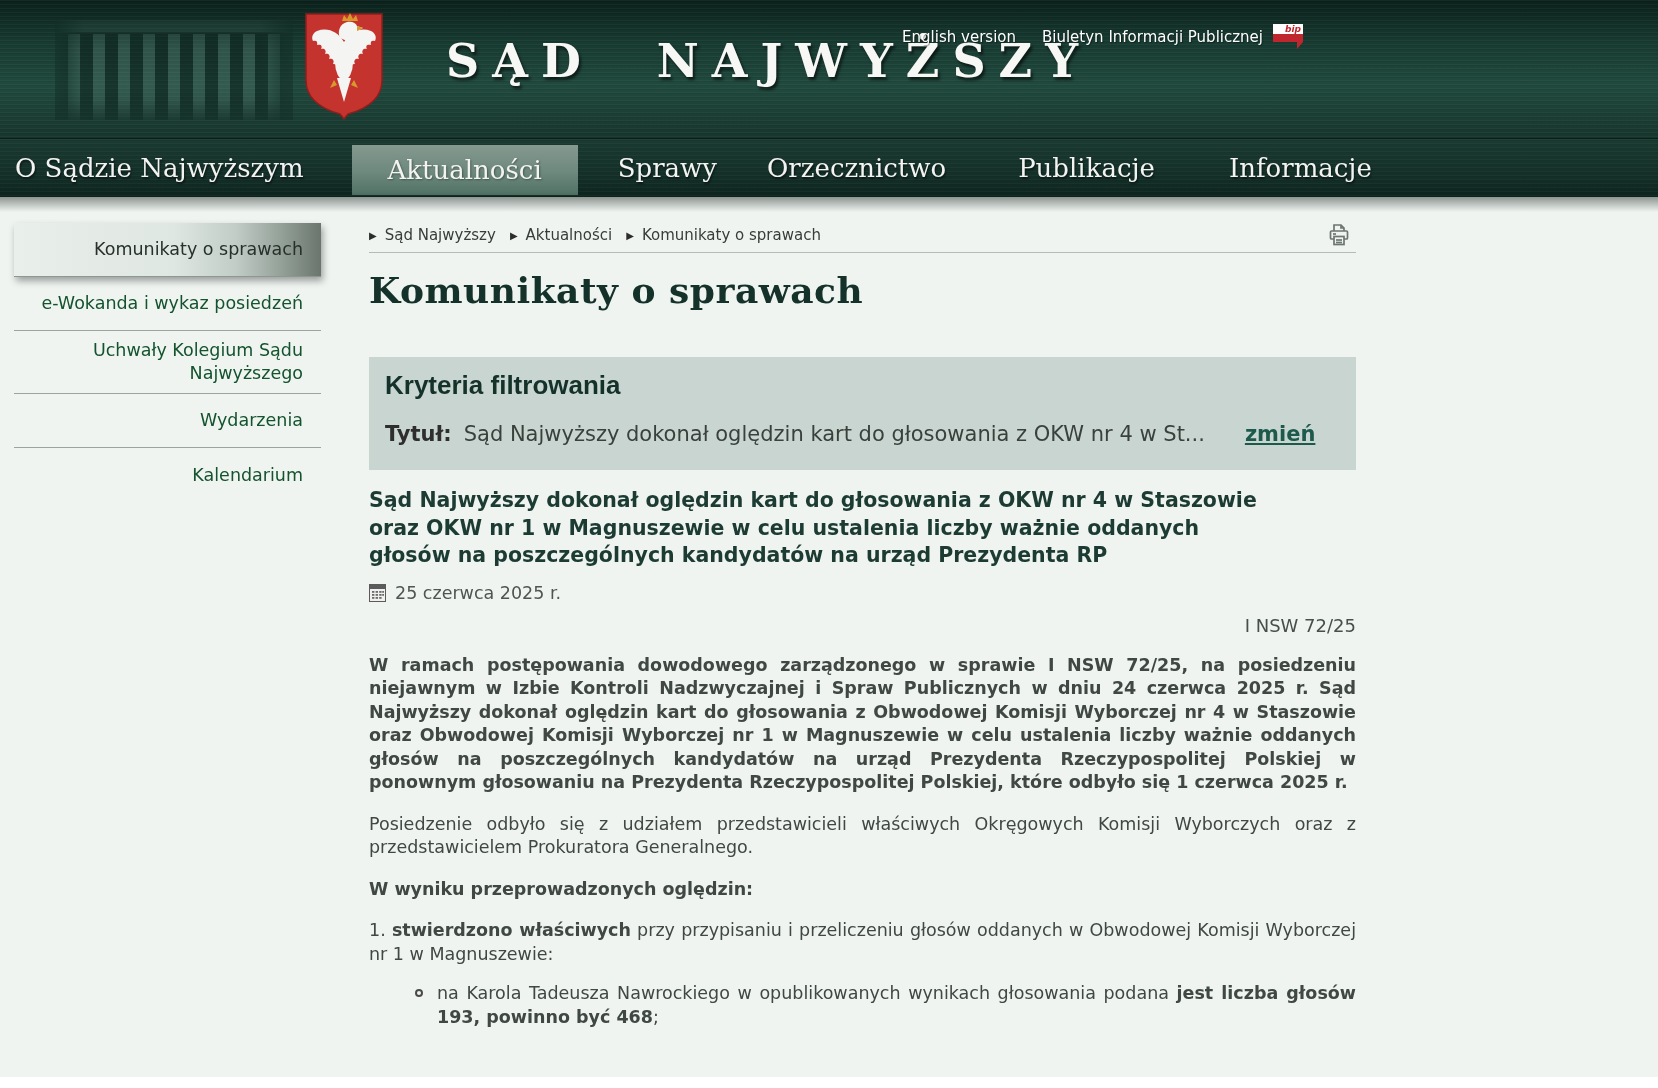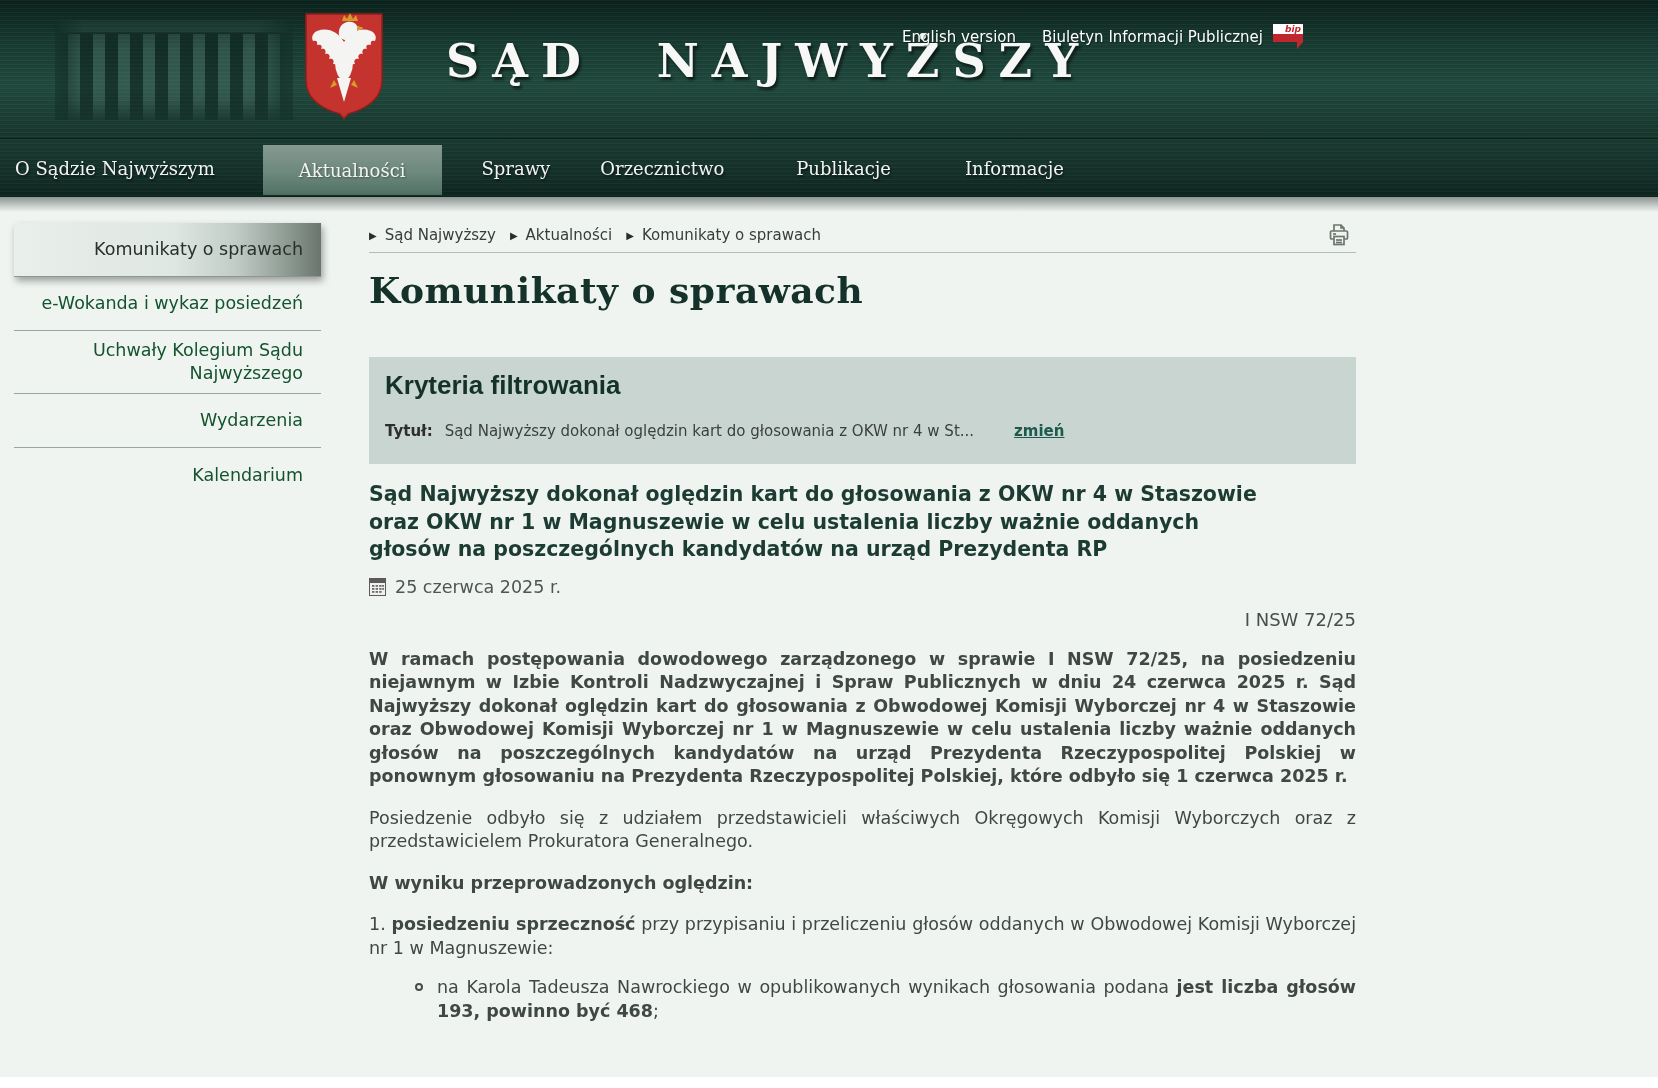--- a/index.html
+++ b/index.html
@@ -43,21 +43,21 @@
   .bip-badge { width:30px; height:25px; margin-left:-16px; cursor:pointer; }
 
   
   .nav {
     position:absolute; left:0; top:138px; width:1658px; height:59px;
     background:
       repeating-linear-gradient(180deg, rgba(255,255,255,0.03) 0 1px, rgba(0,0,0,0.05) 1px 2px, rgba(0,0,0,0) 2px 4px),
       linear-gradient(180deg,#1a3b32 0%, #132e27 70%, #0d241e 100%);
     border-top:1px solid #0a1d18;
     display:flex; align-items:stretch; padding-left:15px;
-    font-family:"DejaVu Serif", serif; font-size:18px; color:#f3f4f2;
+    font-family:"DejaVu Serif", serif; font-size:26px; color:#f3f4f2;
   }
   .nav-item { display:flex; align-items:center; padding:0 12px; cursor:pointer; white-space:nowrap;
               text-shadow:1px 2px 2px rgba(0,0,0,.5); }
   .nav-item:nth-child(1){ padding-left:0; }
   .nav-item:nth-child(2){ margin-left:36px; padding:0 36px; }
   .nav-item:nth-child(3){ margin-left:28px; }
   .nav-item:nth-child(4){ margin-left:26px; }
   .nav-item:nth-child(5){ margin-left:48px;text-align:center; }
   .nav-item:nth-child(6){ margin-left:50px; }
   .nav-item.active {
@@ -93,21 +93,21 @@
   .print-btn { position:absolute; right:4px; top:0px; width:26px; height:26px; cursor:pointer; }
   .rule { border:none; border-top:1px solid #b3bcb7; margin-top:4px; }
 
   h1.page-title {
     margin-top:16px; font-family:"DejaVu Serif", serif; font-size:36px; font-weight:bold;
     color:#14312a; letter-spacing:0.5px;
   }
 
   .filter-box { margin-top:46px; background:#c9d5d0; padding:13px 18px 24px 16px; }
   .filter-title { font-family:Liberation Sans, sans-serif; font-size:26px; font-weight:bold; color:#14312a; }
-  .filter-row { display:flex; align-items:baseline; margin-top:21px; font-size:15px; color:#3a413d; }
+  .filter-row { display:flex; align-items:baseline; margin-top:21px; font-size:21px; color:#3a413d; }
   .filter-label { font-weight:bold; color:#2e2e2e; margin-right:12px; }
   .filter-change { margin-left:40px; color:#1e5a4b; text-decoration:underline; font-weight:bold; cursor:pointer; }
 
   .article-title {
     margin-top:17px; max-width:910px;
     font-size:20.5px; font-weight:bold; line-height:27.5px; color:#1c3b32;
   }
   .date-row { display:flex; align-items:center; gap:9px; margin-top:13px; color:#4f5550; font-size:17.5px; }
   .case-number { text-align:right; margin-top:12px; font-size:18px; color:#474f4a; }
 
@@ -230,21 +230,21 @@
       </svg>
       <span>25 czerwca 2025 r.</span>
     </div>
 
     <div class="case-number">I NSW 72/25</div>
 
     <div class="body-text" id="article-body">
         <p><b>W ramach postępowania dowodowego zarządzonego w sprawie I NSW 72/25, na posiedzeniu niejawnym w Izbie Kontroli Nadzwyczajnej i Spraw Publicznych w dniu 24 czerwca 2025 r. Sąd Najwyższy dokonał oględzin kart do głosowania z Obwodowej Komisji Wyborczej nr 4 w Staszowie oraz Obwodowej Komisji Wyborczej nr 1 w Magnuszewie w celu ustalenia liczby ważnie oddanych głosów na poszczególnych kandydatów na urząd Prezydenta Rzeczypospolitej Polskiej w ponownym głosowaniu na Prezydenta Rzeczypospolitej Polskiej, które odbyło się 1 czerwca 2025 r.</b></p>
         <p><span>Posiedzenie odbyło się z udziałem przedstawicieli właściwych Okręgowych Komisji Wyborczych oraz z przedstawicielem Prokuratora Generalnego.</span></p>
         <p><b>W wyniku przeprowadzonych oględzin:</b></p>
-        <p><span>1. </span><b>posiedzeniu sprzeczność</b><span> przy przypisaniu i przeliczeniu głosów oddanych w Obwodowej Komisji Wyborczej nr 1 w Magnuszewie:</span></p>
+        <p><span>1. </span><b>stwierdzono właściwych</b><span> przy przypisaniu i przeliczeniu głosów oddanych w Obwodowej Komisji Wyborczej nr 1 w Magnuszewie:</span></p>
         <div class="bullet-row">
           <div class="bullet-marker"></div>
           <div class="bullet-content"><span>na Karola Tadeusza Nawrockiego w opublikowanych wynikach głosowania podana </span><b>jest liczba głosów 193, powinno być 468</b><span>;</span></div>
         </div>
       </div>
 
   </div>
 
   <div class="bottom-white"></div>
 </div>

